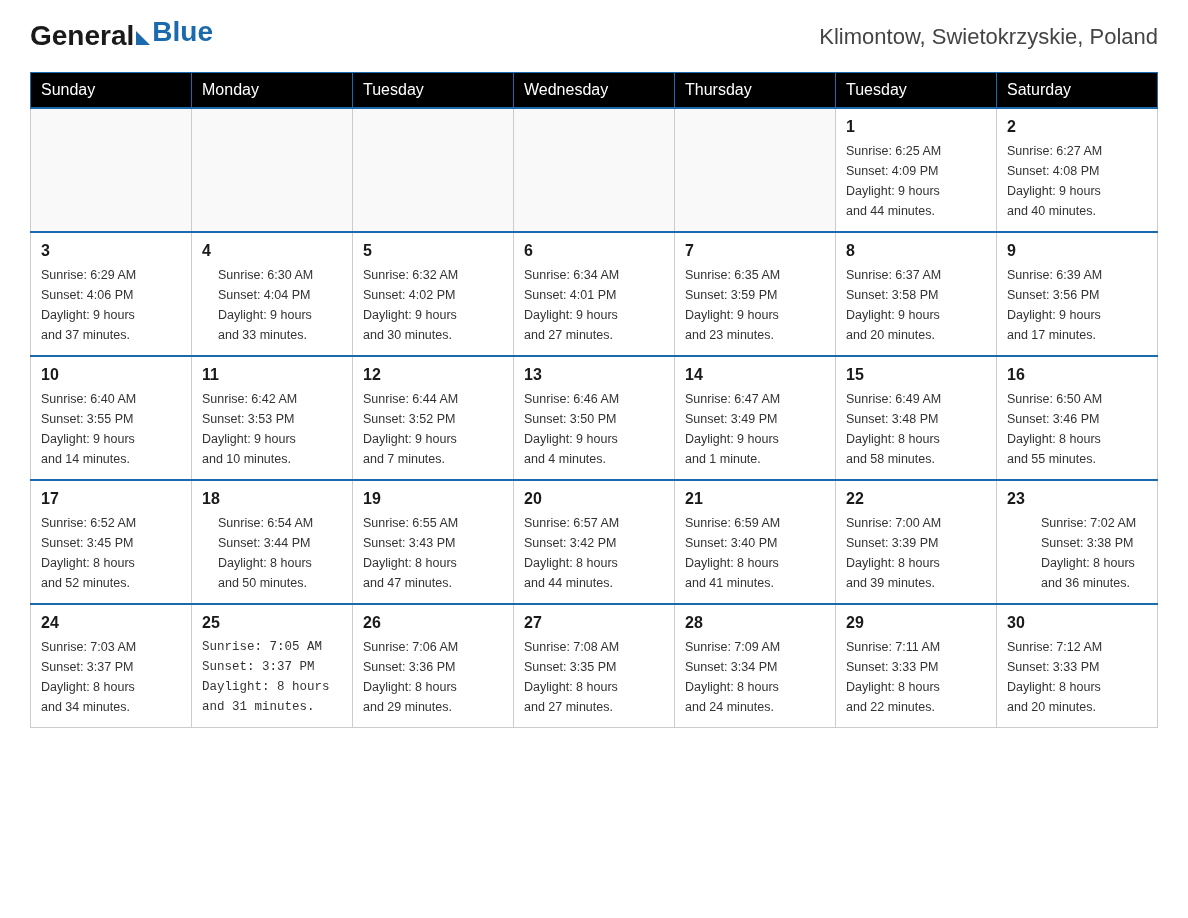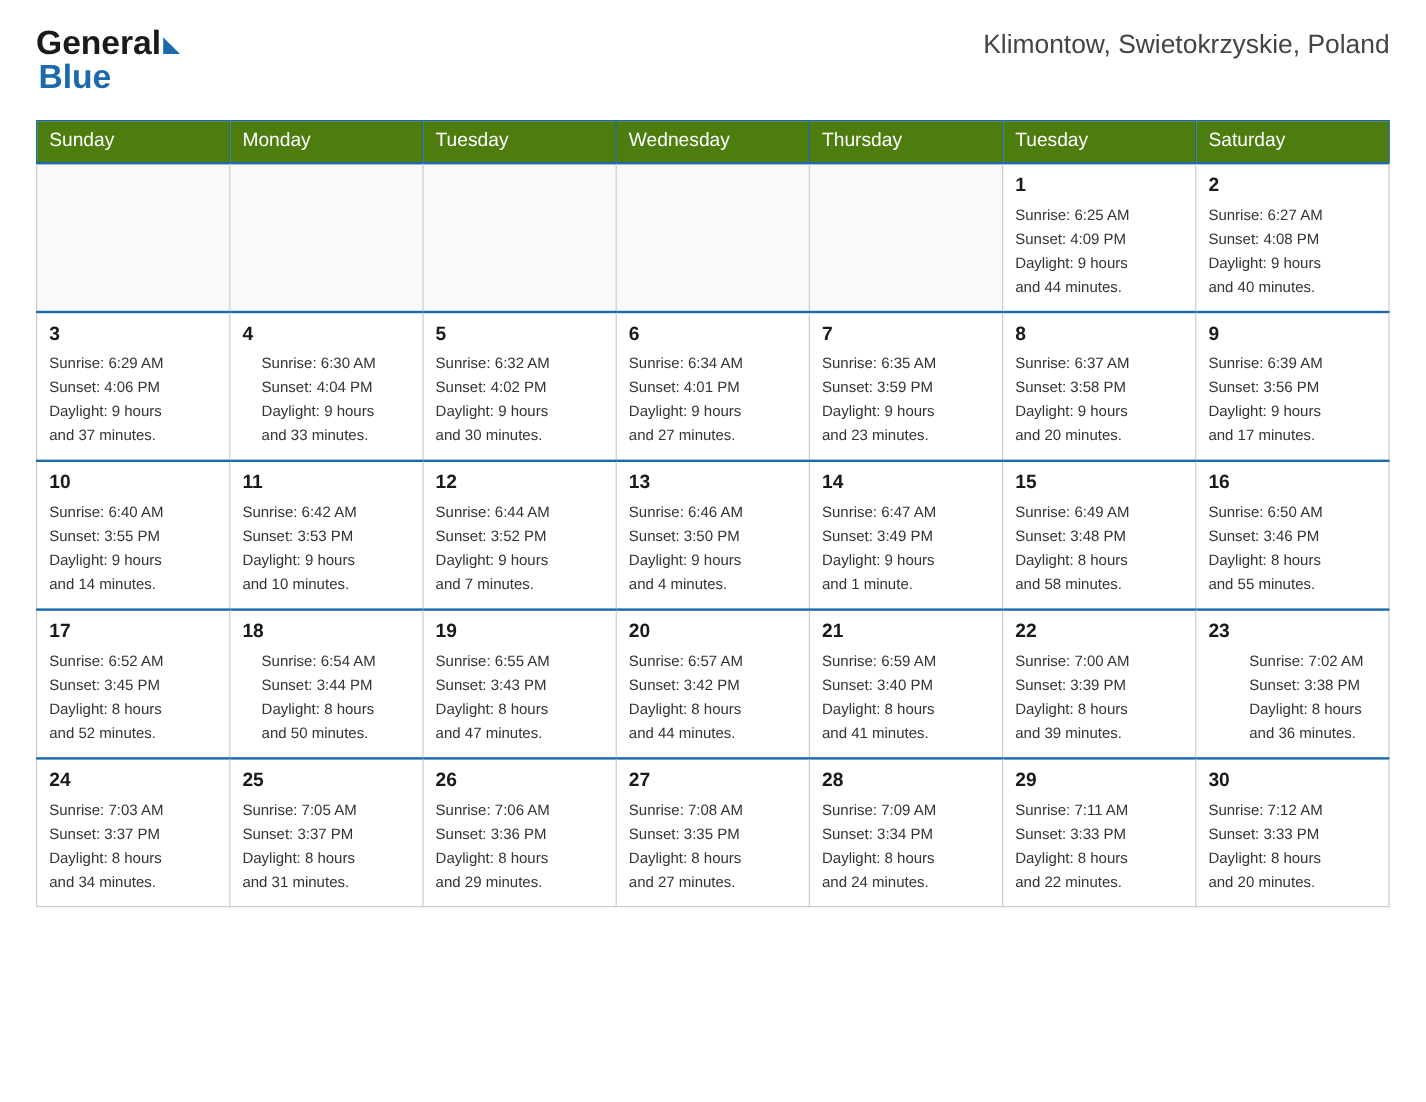--- a/index.html
+++ b/index.html
@@ -11,21 +11,21 @@
       padding: 20px 30px;
     }
     .header-area {
       display: flex;
       justify-content: space-between;
       align-items: flex-start;
       margin-bottom: 20px;
     }
     .logo {
       display: flex;
-      flex-direction: column;
+      flex-direction: row;
       align-items: flex-start;
       justify-content: center;
     }
     .logo-text {
       display: flex;
       align-items: center;
       font-size: 28px;
       font-weight: bold;
       color: #1a1a1a;
     }
@@ -62,21 +62,21 @@
       font-size: 22px;
       color: #444;
       margin-top: 4px;
     }
     .calendar-table {
       width: 100%;
       border-collapse: collapse;
       border: 1px solid #1a6aad;
     }
     .calendar-table th {
-      background-color: #4d7c0f;
+      background-color: #000000;
       color: #ffffff;
       font-size: 16px;
       font-weight: normal;
       padding: 8px 10px;
       text-align: left;
       border: 1px solid #1a6aad;
     }
     .calendar-table td {
       vertical-align: top;
       padding: 6px 10px 10px 10px;
@@ -310,21 +310,21 @@
       <tr>
         <td>
           <span class="day-number">24</span>
           <div class="day-info" style="white-space: pre-line;">Sunrise: 7:03 AM
 Sunset: 3:37 PM
 Daylight: 8 hours
 and 34 minutes.</div>
         </td>
         <td>
           <span class="day-number">25</span>
-          <div class="day-info" style="white-space: pre-line;">Sunrise: 7:05 AM
+          <div class="day-info" style="white-space: pre-line; font-family: Liberation Mono, monospace;">Sunrise: 7:05 AM
 Sunset: 3:37 PM
 Daylight: 8 hours
 and 31 minutes.</div>
         </td>
         <td>
           <span class="day-number">26</span>
           <div class="day-info" style="white-space: pre-line;">Sunrise: 7:06 AM
 Sunset: 3:36 PM
 Daylight: 8 hours
 and 29 minutes.</div>

